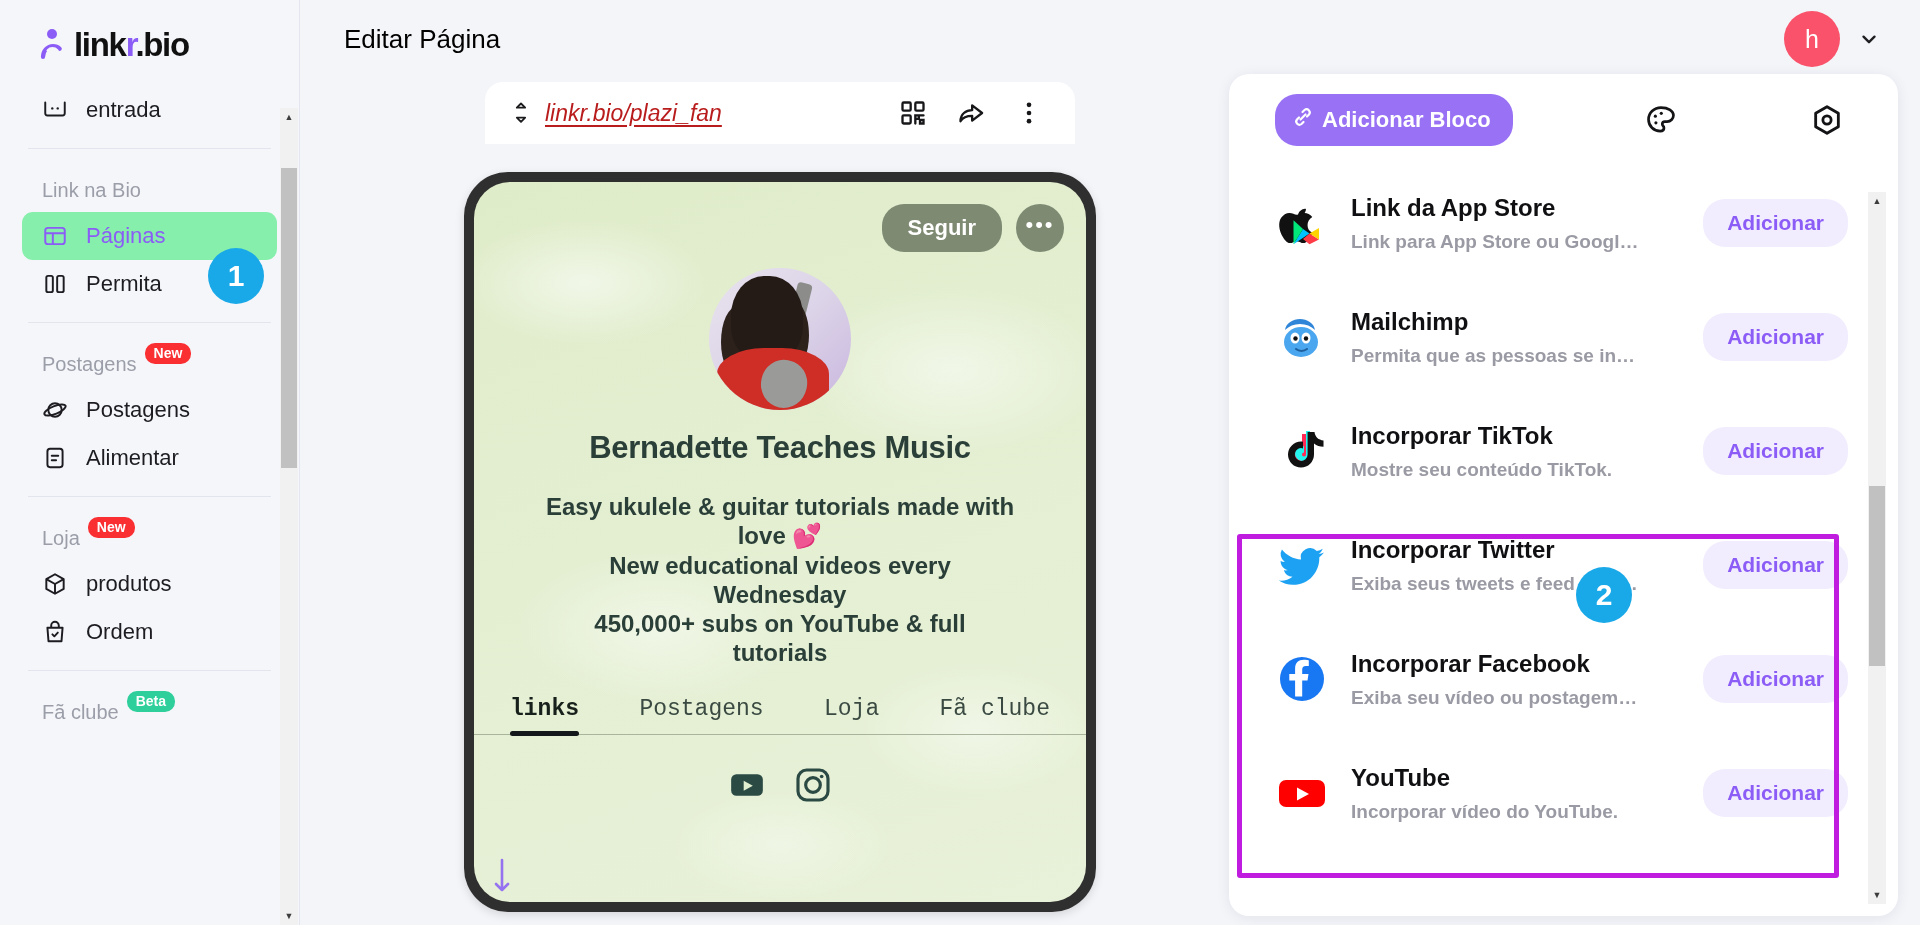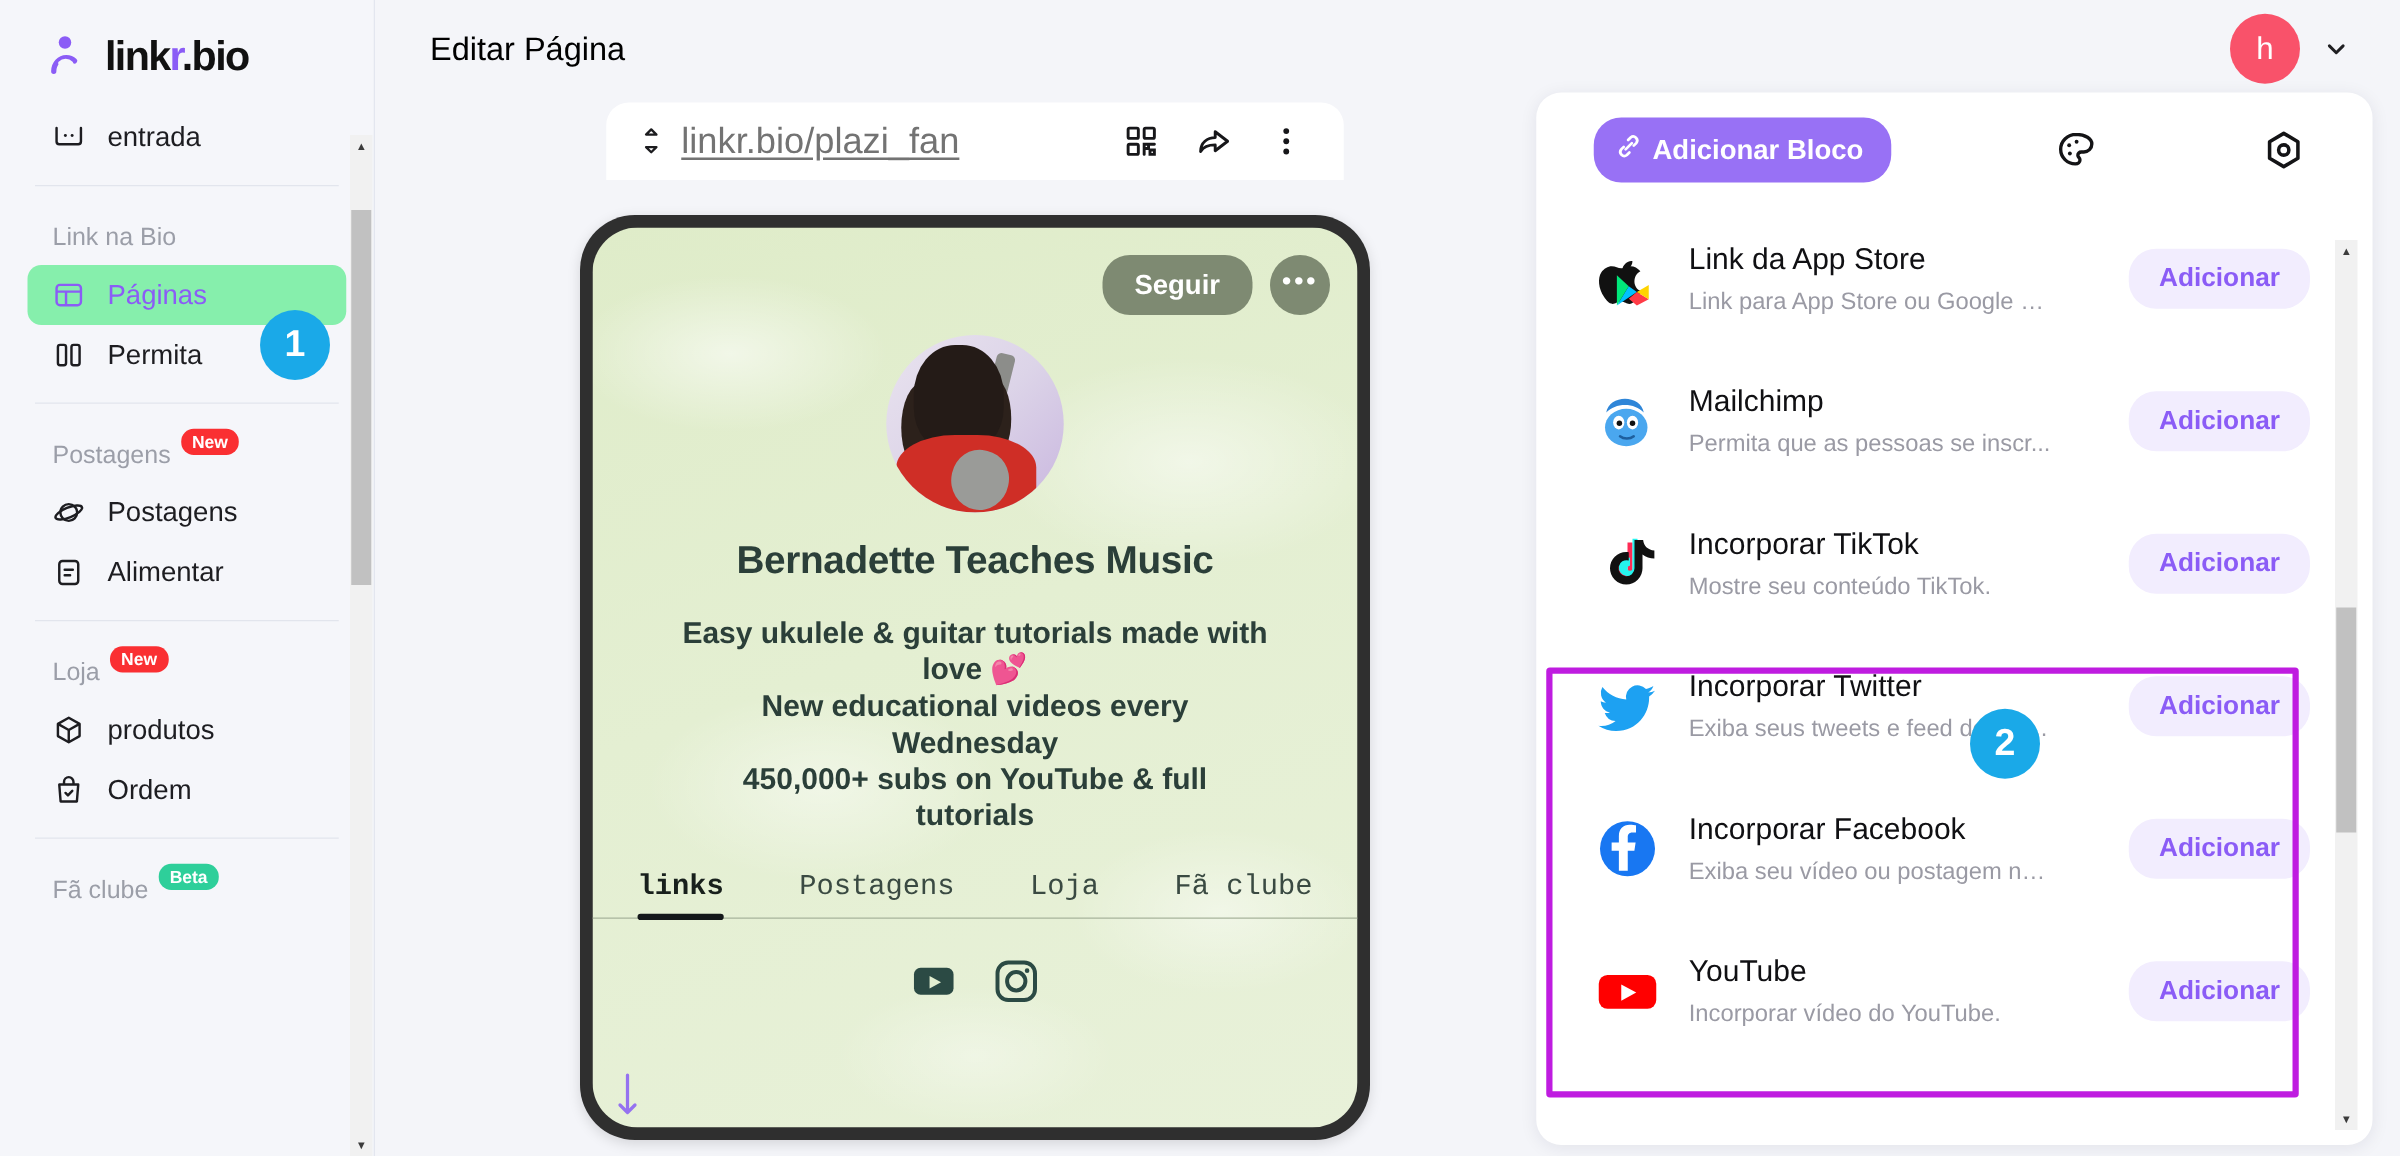--- a/index.html
+++ b/index.html
@@ -13,21 +13,21 @@
 
   
   .sidebar {
     width: 300px; height: 925px;
     background: #f5f6fa;
     border-right: 1px solid #e3e6ef;
     position: relative;
     flex: 0 0 300px;
   }
   .logo-wrap {
-    display: flex; align-items: center; gap: 10px;
+    display: flex; align-items: center; gap: 0;
     padding: 26px 0 0 38px;
   }
   .logo-mark { width: 36px; height: 36px; flex: 0 0 36px; }
   .logo-text {
     font-size: 33px; font-weight: 700; letter-spacing: -1.3px;
     color: #111111; line-height: 1;
   }
   .logo-text .accent { color: #8b5cf6; }
 
   .nav-scroll { padding: 0 0 0 0; }
@@ -106,22 +106,22 @@
     position: absolute; left: 0; top: 78px; width: 960px;
   }
   .urlbar {
     width: 590px; margin: 4px auto 0;
     background: #ffffff; border-radius: 18px 18px 0 0;
     height: 62px; display: flex; align-items: center;
     padding: 0 32px 0 26px; gap: 14px;
   }
   .urlbar .sortico { width: 20px; height: 24px; color: #1c1c1f; flex:0 0 20px; }
   .url-link {
-    font-size: 29px; color: #737373; text-decoration: underline;
-    text-underline-offset: 4px; cursor: pointer;
+    font-size: 23px; color: #b91c1c; text-decoration: underline;
+    text-underline-offset: 4px; cursor: pointer; font-style: italic;
   }
   .urlbar-actions { margin-left: auto; display: flex; align-items: center; gap: 30px; }
   .urlbar-actions .ui { width: 28px; height: 28px; color: #17171a; cursor: pointer; }
 
   
   .phone {
     width: 632px; height: 740px; margin: 28px auto 0;
     background: #2f2f2f; border-radius: 44px; padding: 10px;
     box-shadow: 0 3px 10px rgba(0,0,0,.13);
   }
@@ -237,21 +237,21 @@
   }
   .btn-add-block svg { width: 24px; height: 24px; }
   .rp-icon { width: 34px; height: 34px; color: #141416; cursor: pointer; }
 
   .rp-list { position: relative; height: 750px; }
   .rp-item {
     display: flex; align-items: center; gap: 22px;
     padding: 0 50px 0 46px; height: 114px;
   }
   .rp-logo { width: 54px; height: 54px; flex: 0 0 54px; display:flex; align-items:center; justify-content:center; }
-  .rp-text { flex: 1; min-width: 0; }
+  .rp-text { flex: 1; min-width: 0; font-weight: bold; }
   .rp-title { font-size: 24px; color: #101013; margin-bottom: 9px; }
   .rp-sub {
     font-size: 19px; color: #9a9aa4;
     white-space: nowrap; overflow: hidden; text-overflow: ellipsis;
     max-width: 290px;
   }
   .btn-adicionar {
     background: #f2edfe; color: #8b5cf6; border: none; cursor: pointer;
     border-radius: 22px; padding: 12px 24px; font-size: 21px; font-weight: 700;
     font-family: inherit; flex: 0 0 auto;

